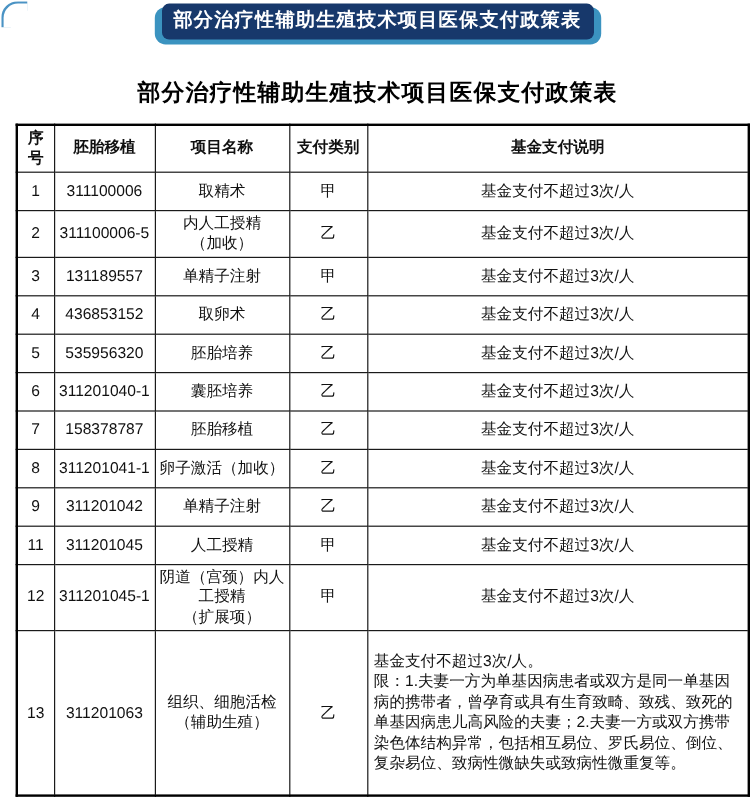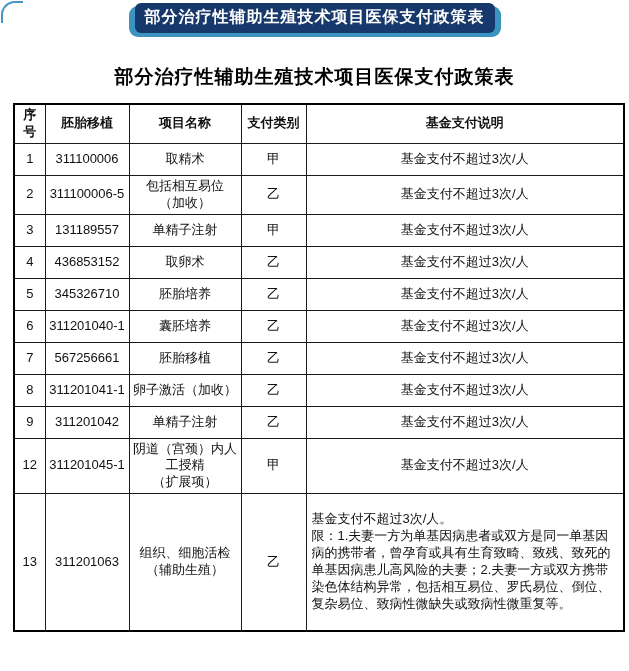--- a/index.html
+++ b/index.html
@@ -109,72 +109,79 @@
       <tr>
         <td>1</td>
         <td>311100006</td>
         <td>取精术</td>
         <td>甲</td>
         <td>基金支付不超过3次/人</td>
       </tr>
       <tr>
         <td>2</td>
         <td>311100006-5</td>
-        <td>包括相互易位
+        <td>内人工授精
 （加收）</td>
         <td>乙</td>
         <td>基金支付不超过3次/人</td>
       </tr>
       <tr>
         <td>3</td>
         <td>131189557</td>
         <td>单精子注射</td>
         <td>甲</td>
         <td>基金支付不超过3次/人</td>
       </tr>
       <tr>
         <td>4</td>
         <td>436853152</td>
         <td>取卵术</td>
         <td>乙</td>
         <td>基金支付不超过3次/人</td>
       </tr>
       <tr>
         <td>5</td>
-        <td>345326710</td>
+        <td>535956320</td>
         <td>胚胎培养</td>
         <td>乙</td>
         <td>基金支付不超过3次/人</td>
       </tr>
       <tr>
         <td>6</td>
         <td>311201040-1</td>
         <td>囊胚培养</td>
         <td>乙</td>
         <td>基金支付不超过3次/人</td>
       </tr>
       <tr>
         <td>7</td>
-        <td>567256661</td>
+        <td>158378787</td>
         <td>胚胎移植</td>
         <td>乙</td>
         <td>基金支付不超过3次/人</td>
       </tr>
       <tr>
         <td>8</td>
         <td>311201041-1</td>
         <td>卵子激活（加收）</td>
         <td>乙</td>
         <td>基金支付不超过3次/人</td>
       </tr>
       <tr>
         <td>9</td>
         <td>311201042</td>
         <td>单精子注射</td>
         <td>乙</td>
+        <td>基金支付不超过3次/人</td>
+      </tr>
+      <tr>
+        <td>11</td>
+        <td>311201045</td>
+        <td>人工授精</td>
+        <td>甲</td>
         <td>基金支付不超过3次/人</td>
       </tr>
       <tr>
         <td>12</td>
         <td>311201045-1</td>
         <td>阴道（宫颈）内人工授精
 （扩展项）</td>
         <td>甲</td>
         <td>基金支付不超过3次/人</td>
       </tr>

